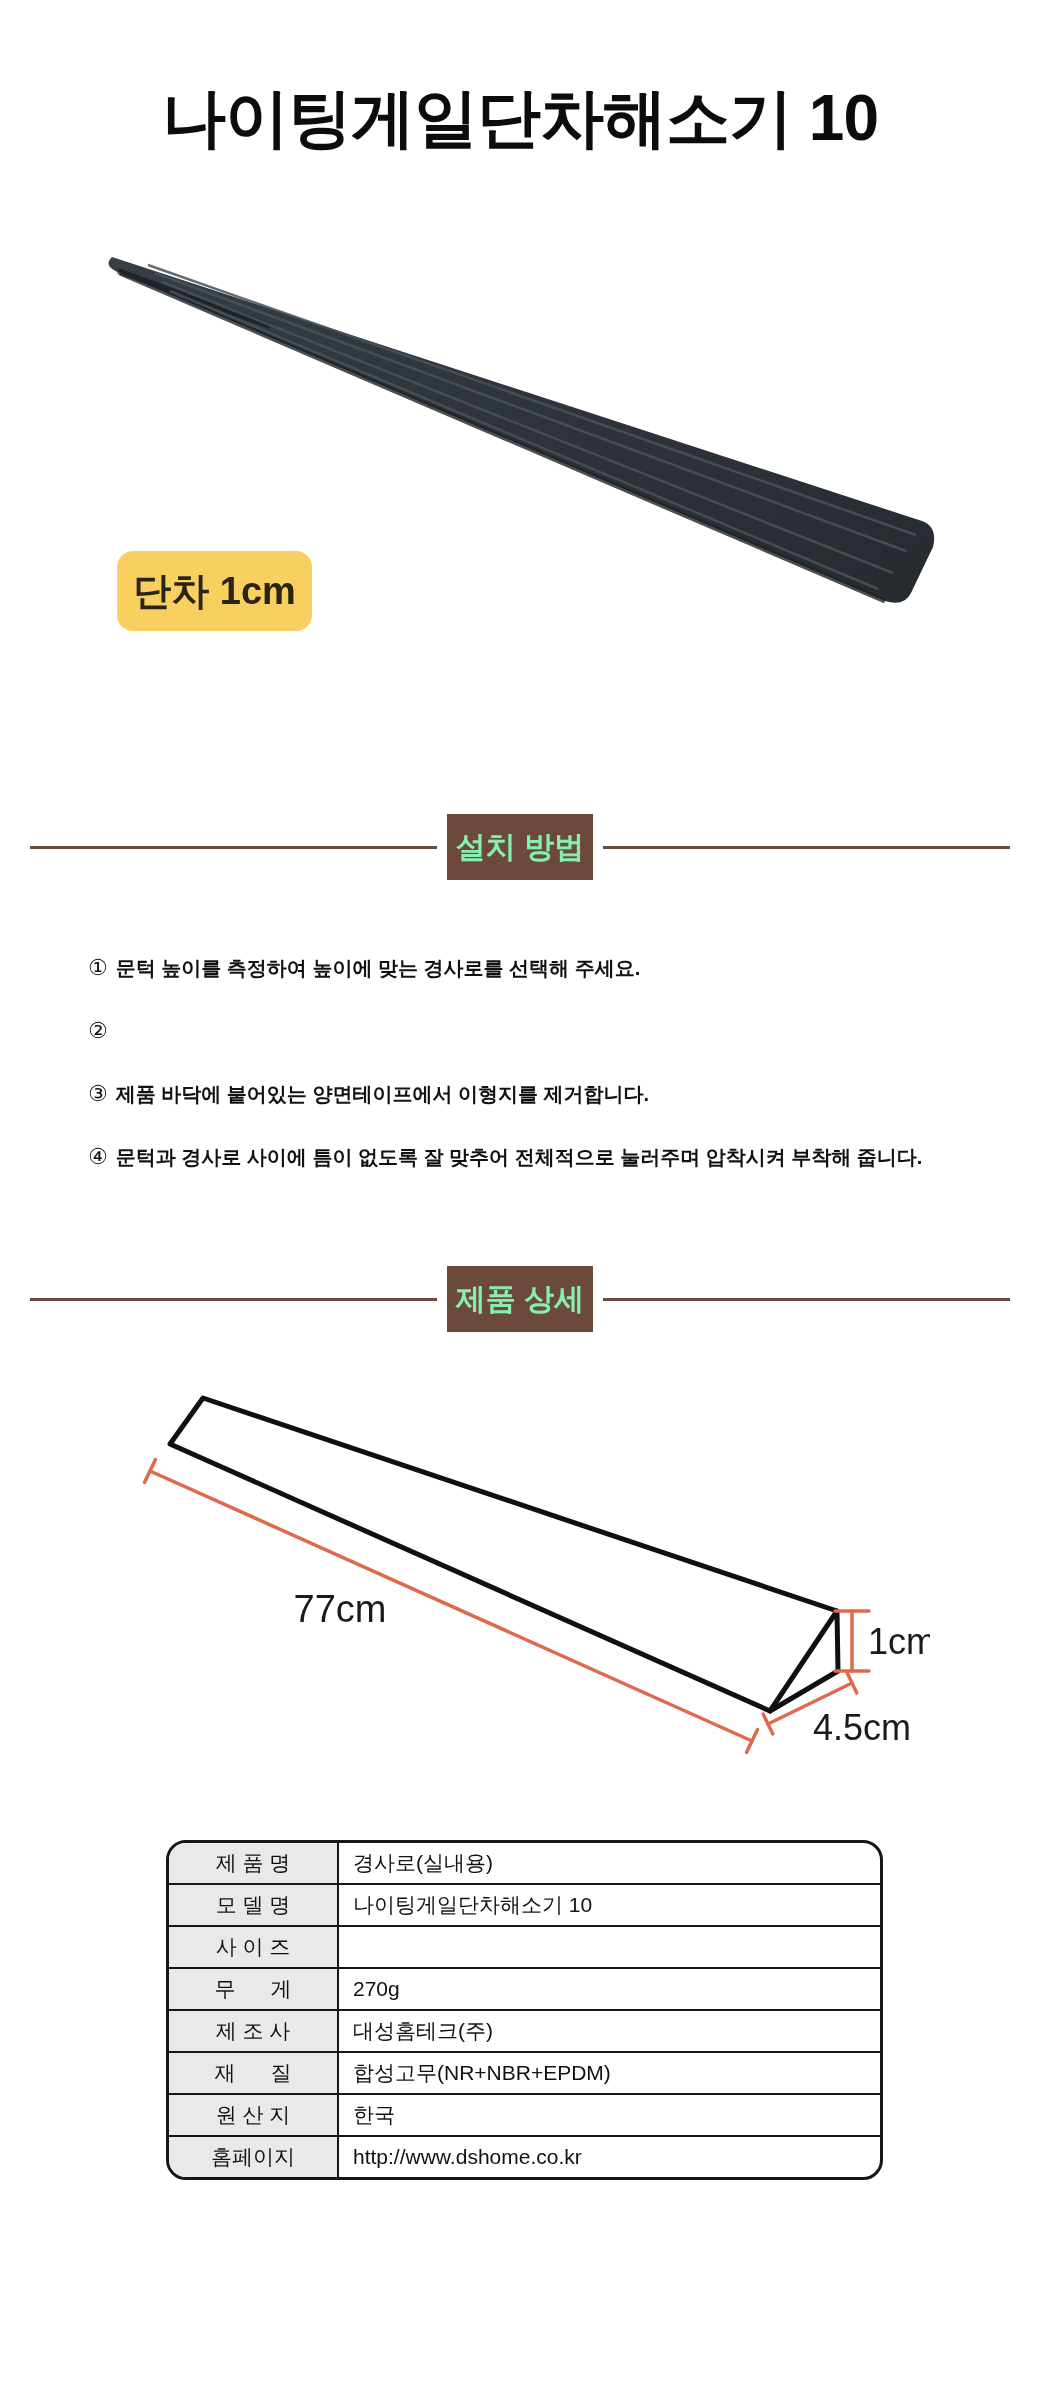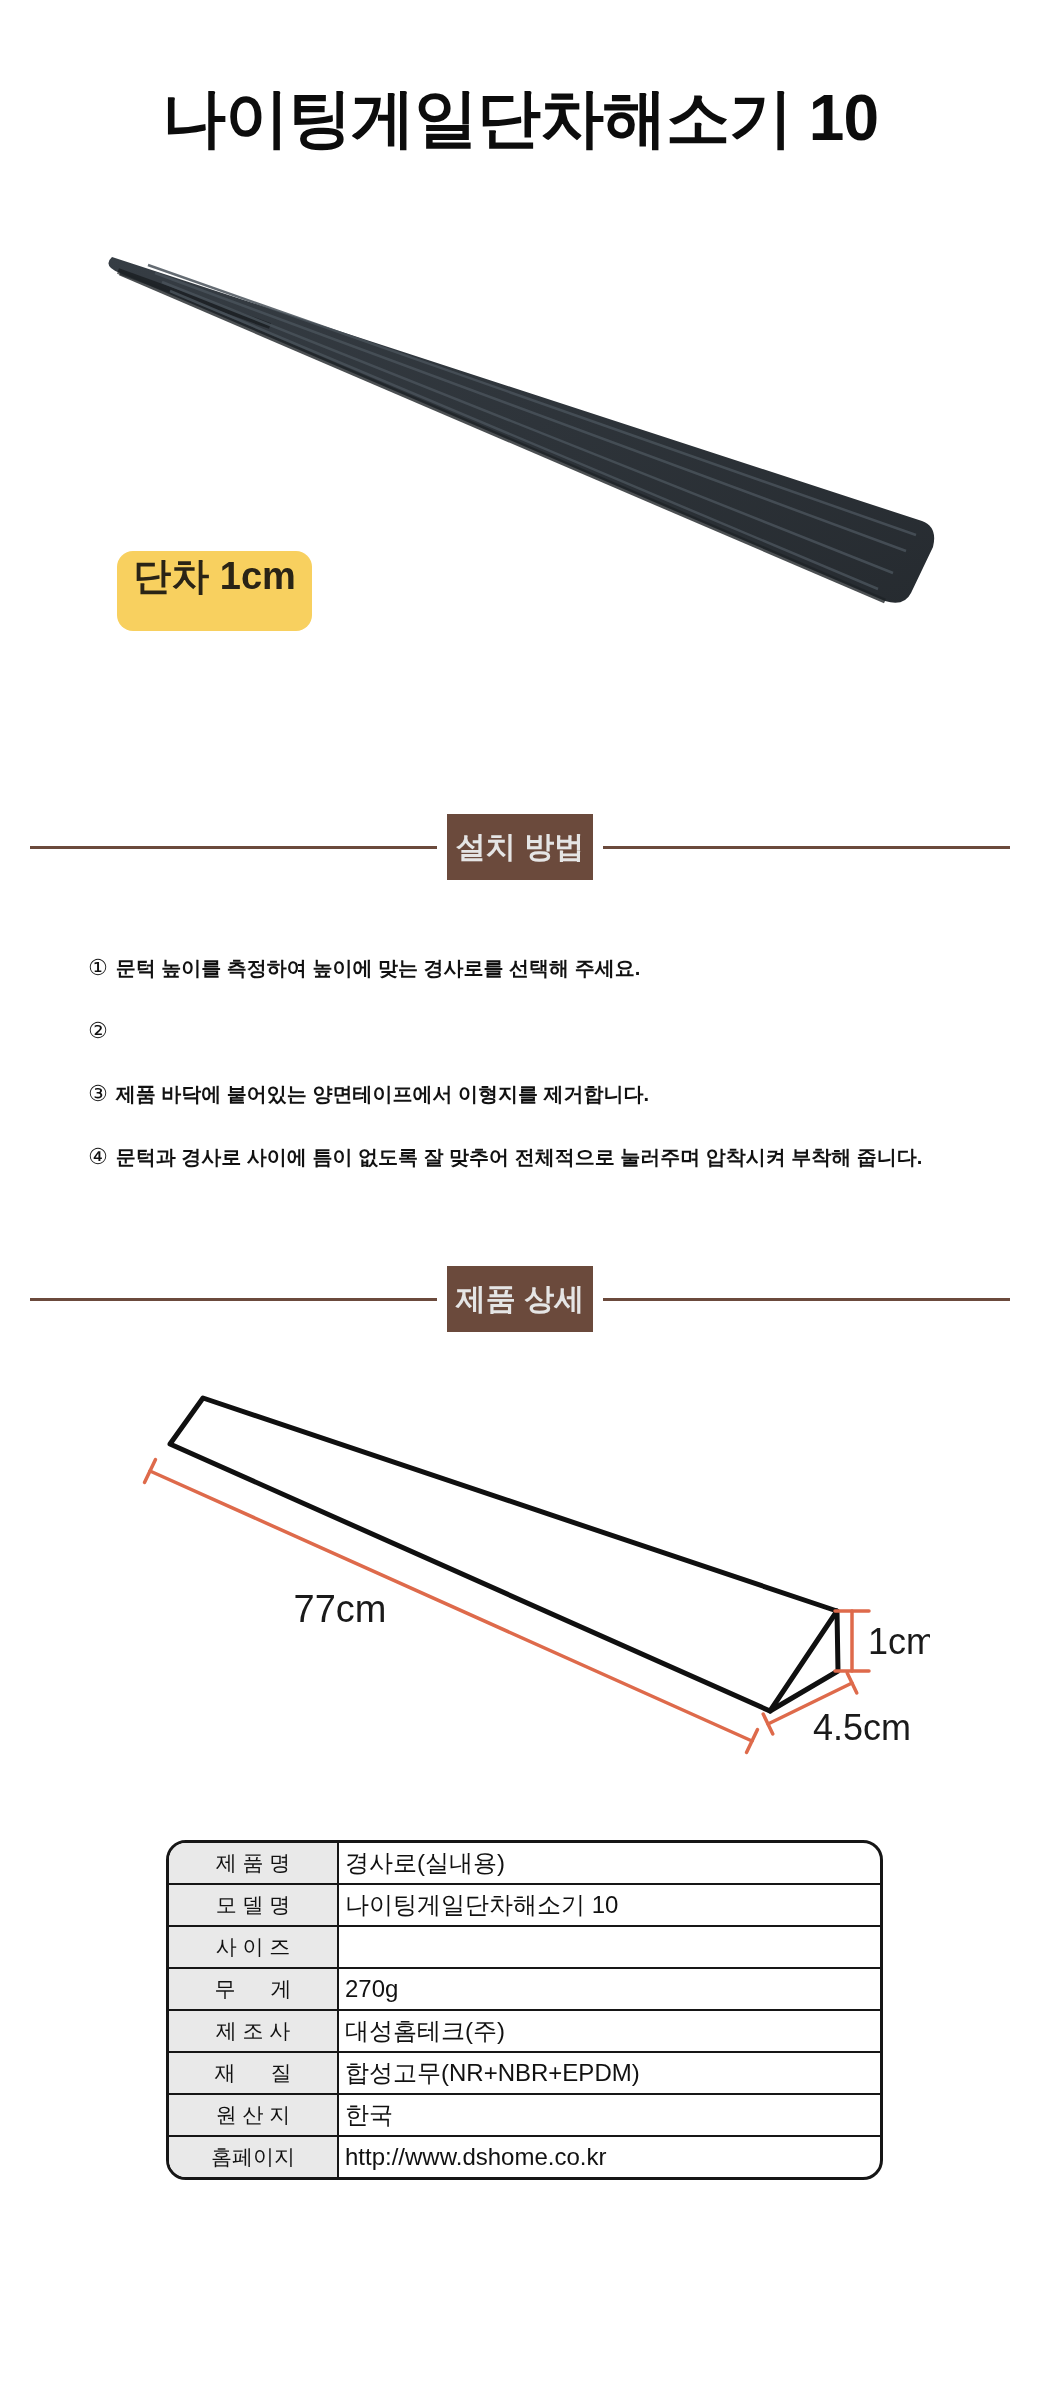--- a/index.html
+++ b/index.html
@@ -9,33 +9,33 @@
   .page-title{
     position:absolute;left:0;top:58px;width:1040px;height:88px;
     line-height:88px;text-align:center;font-size:64px;font-weight:700;
     letter-spacing:-1px;color:#0c0c0c;white-space:nowrap;
   }
 
   .hero-photo{position:absolute;left:60px;top:205px;width:900px;height:395px;}
 
   .step-badge{
     position:absolute;left:117px;top:535px;width:195px;height:80px;
-    background:#F8D05F;border-radius:16px;display:flex;align-items:flex-start;justify-content:center;
+    background:#F8D05F;border-radius:16px;display:flex;align-items:center;justify-content:center;
     font-size:38px;font-weight:800;color:#2A2416;white-space:nowrap;
   }
 
   .section-divider{position:absolute;left:30px;width:980px;height:66px;}
   .section-divider .rule{
     position:absolute;left:0;right:0;top:50%;height:3px;margin-top:-1px;background:#6B4A3C;
   }
   .section-divider .label-box{
     position:relative;margin:0 auto;width:146px;height:66px;
     background:#6B4A3C;border-left:10px solid #ffffff;border-right:10px solid #ffffff;
     display:flex;align-items:center;justify-content:center;
-    font-size:30px;font-weight:600;color:#e5e5e5;white-space:nowrap;
+    font-size:30px;font-weight:600;color:#86efac;white-space:nowrap;
   }
   #divider-install{top:798px;}
   #divider-detail{top:1250px;}
 
   .instructions{position:absolute;left:88px;top:938px;width:940px;}
   .instruction-item{
     display:flex;align-items:flex-start;height:28px;line-height:28px;margin-bottom:35px;
     font-size:20px;font-weight:700;color:#111;white-space:nowrap;
   }
   .instruction-item .num{margin-right:8px;font-weight:400;font-size:22px;}
@@ -49,22 +49,22 @@
     box-sizing:border-box;background:#ffffff;
   }
   .spec-row{display:flex;height:40px;border-top:2px solid #161616;}
   .spec-row:first-child{border-top:none;}
   .spec-label{
     width:168px;flex:0 0 168px;background:#E9E9E9;border-right:2px solid #161616;
     display:flex;align-items:center;justify-content:center;
     font-size:21px;color:#111;white-space:pre;
   }
   .spec-value{
-    flex:1;display:flex;align-items:center;padding-left:6px;
-    font-size:24px;color:#111;white-space:nowrap;overflow:hidden;text-align:center;
+    flex:1;display:flex;align-items:center;padding-left:14px;
+    font-size:21px;color:#111;white-space:nowrap;overflow:hidden;text-align:center;
   }
 </style>
 </head>
 <body>
 
 <div id="page">
 
   <div class="page-title">나이팅게일단차해소기 10</div>
 
   <svg class="hero-photo" viewBox="0 0 900 395" aria-hidden="true">

